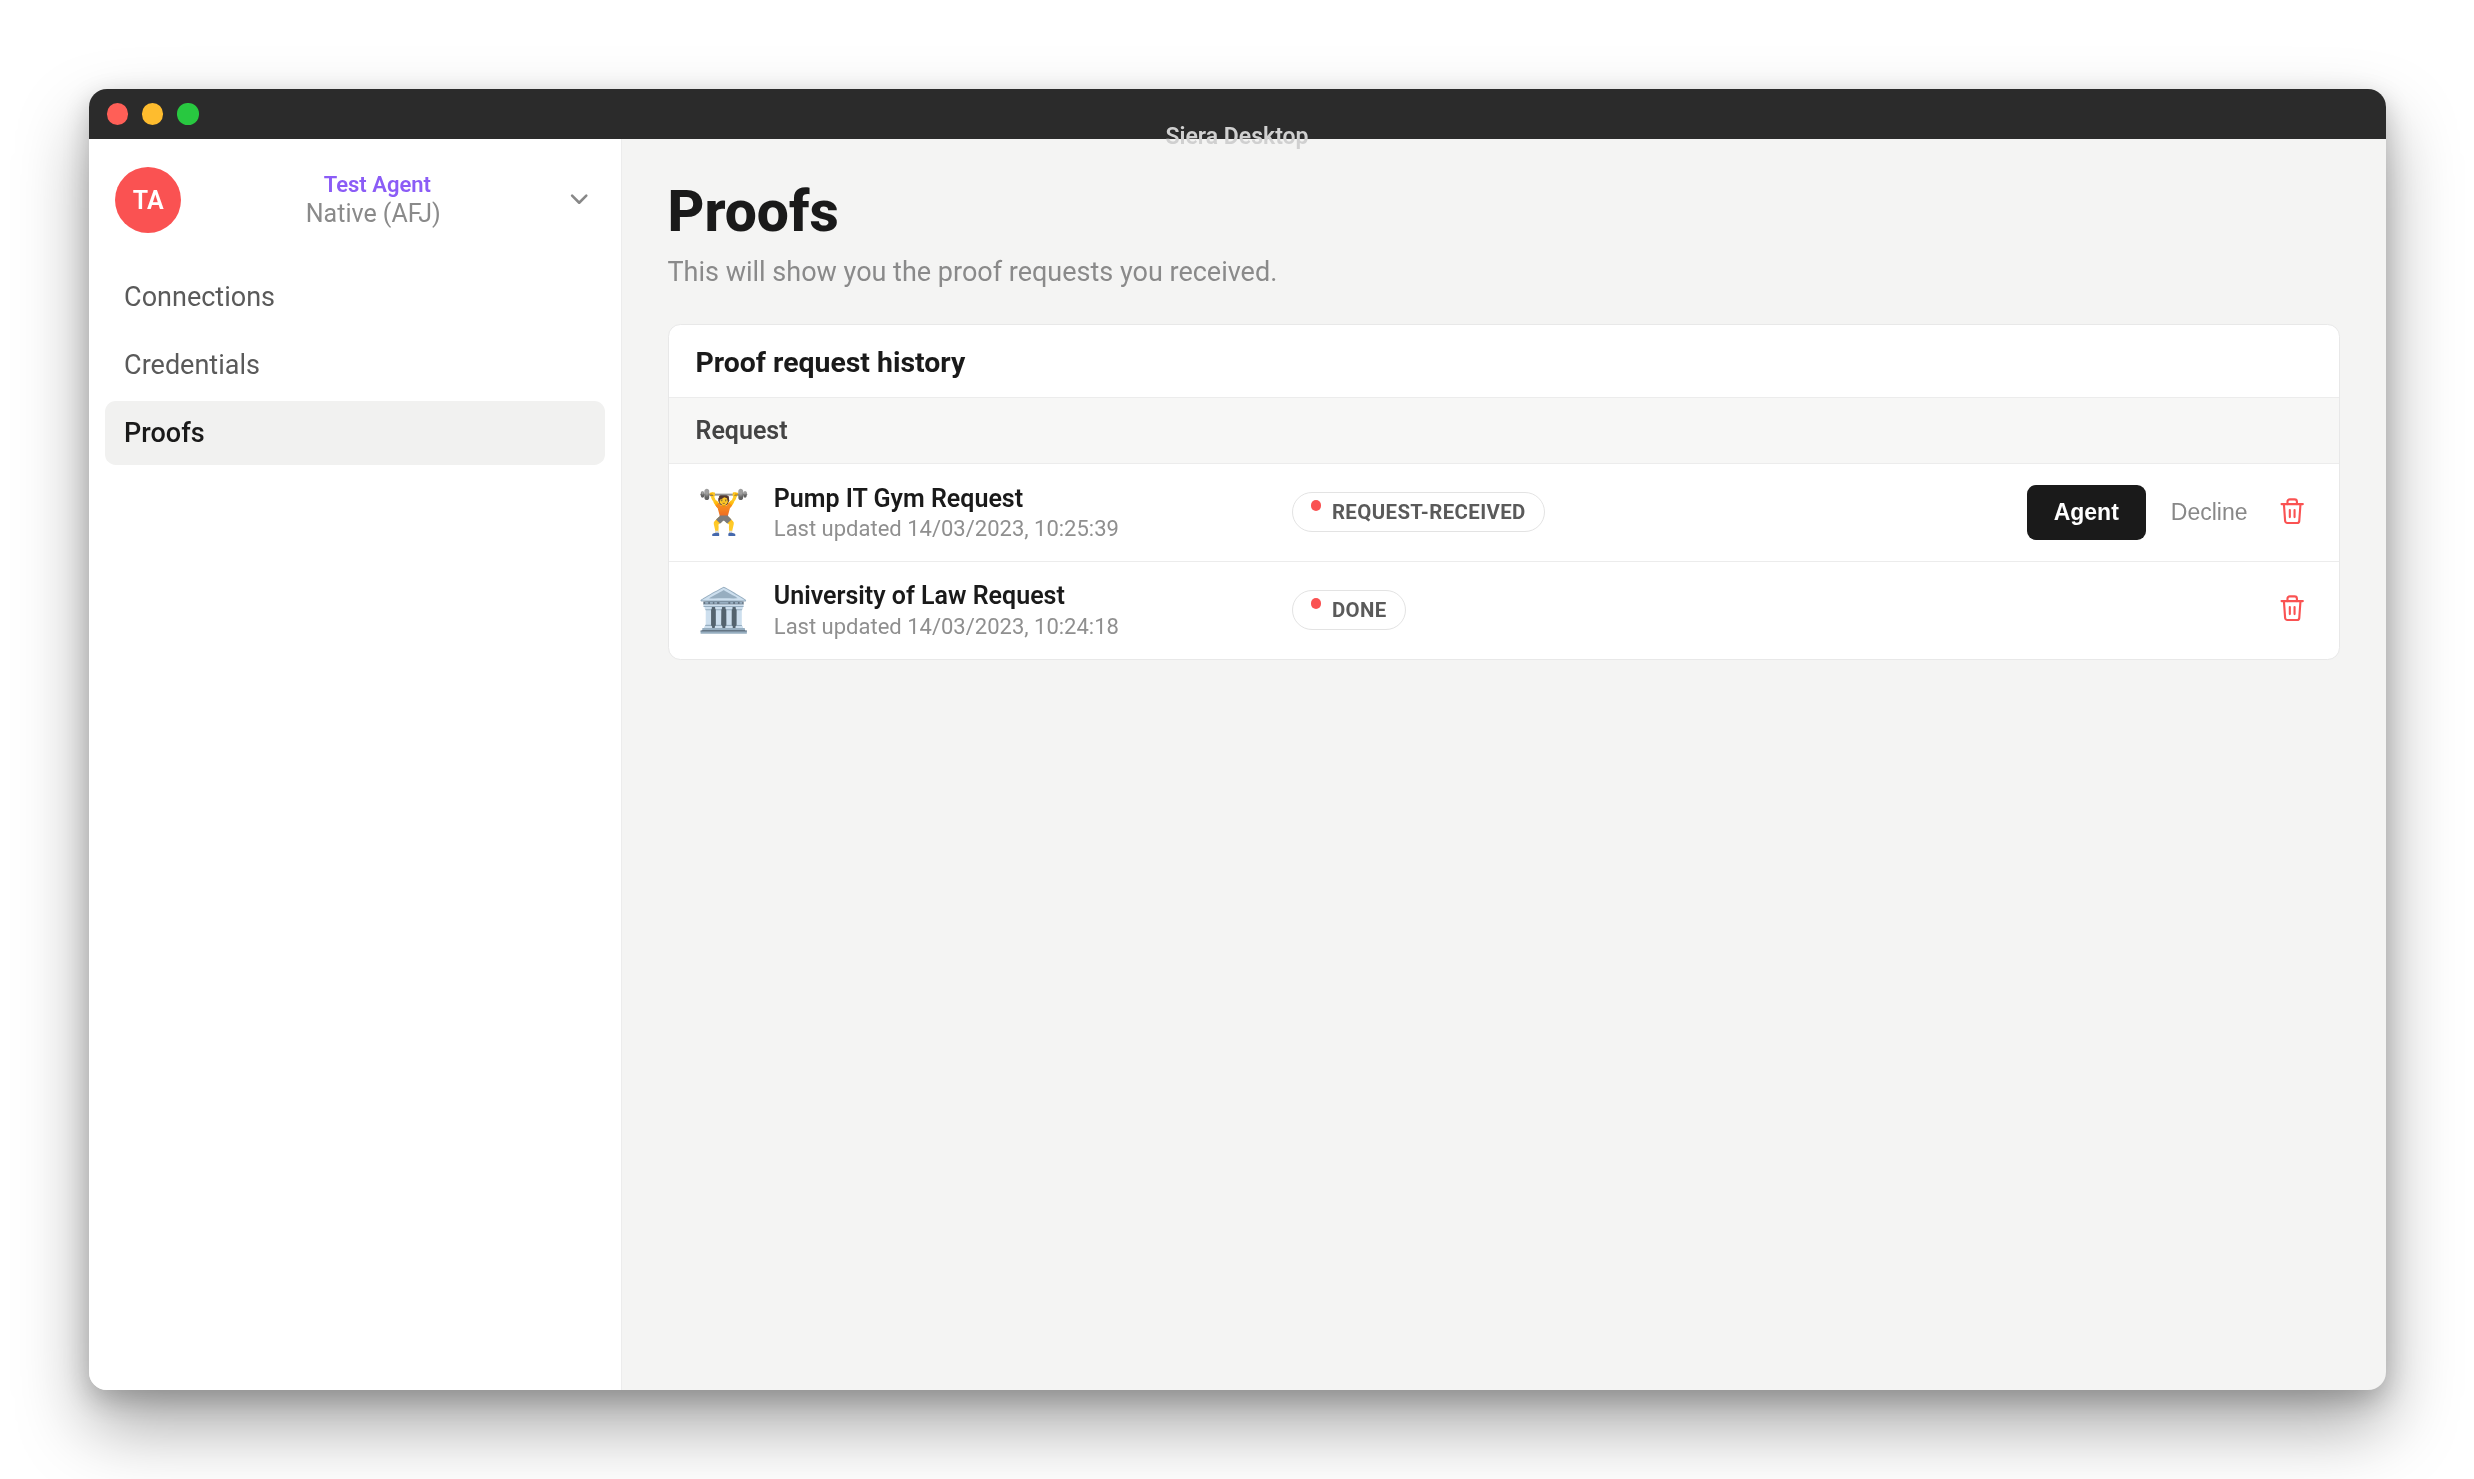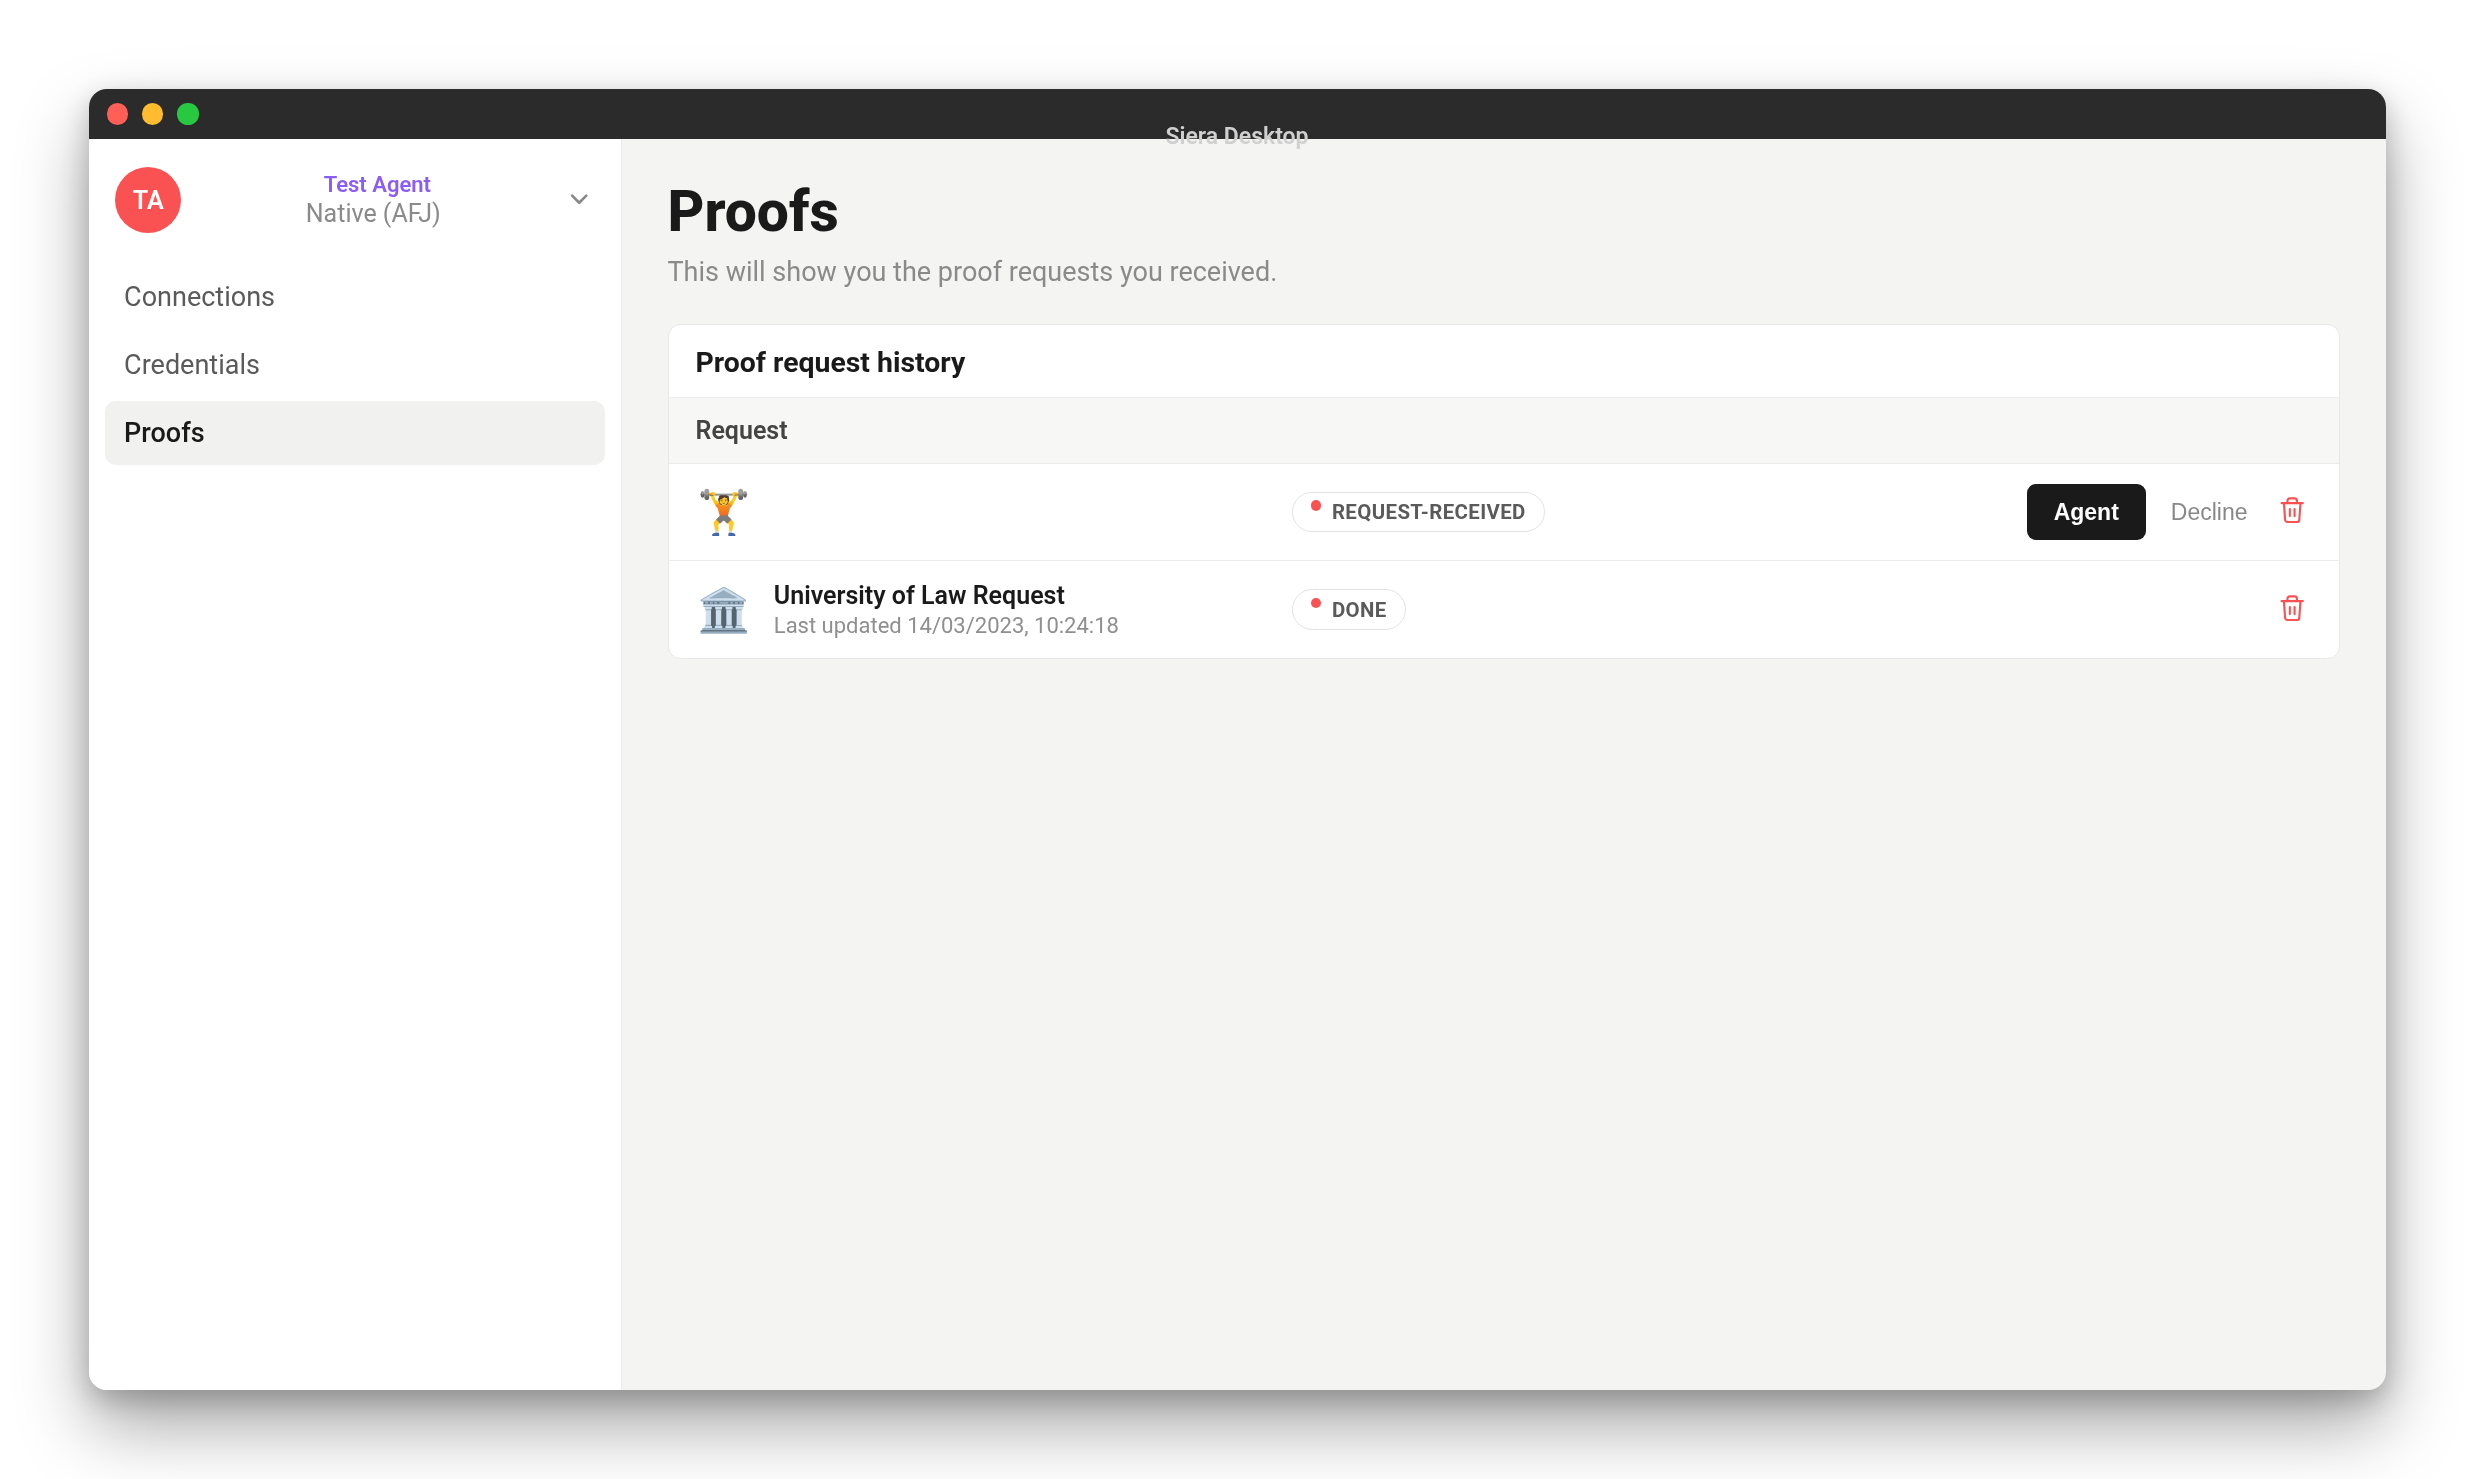--- a/index.html
+++ b/index.html
@@ -240,20 +240,24 @@
 
       <div class="card">
         <div class="card-title">Proof request history</div>
         <div class="table-header">
           <div class="col-request">Request</div>
         </div>
         <div id="rows-container">
             <div class="table-row">
               <div class="req-cell">
                 <div class="req-icon">🏋️</div>
+                <div class="req-text">
+                  <div class="req-title">Pump IT Gym Request</div>
+                  <div class="req-updated">Last updated 14/03/2023, 10:25:39</div>
+                </div>
               </div>
               <div class="state-cell">
                 <span class="badge">
                   <span class="badge-dot"></span>
                   <span>REQUEST-RECEIVED</span>
                 </span>
               </div>
               <div class="actions-cell">
                 <button class="btn-accept">Agent</button>
                 <button class="btn-decline">Decline</button>

